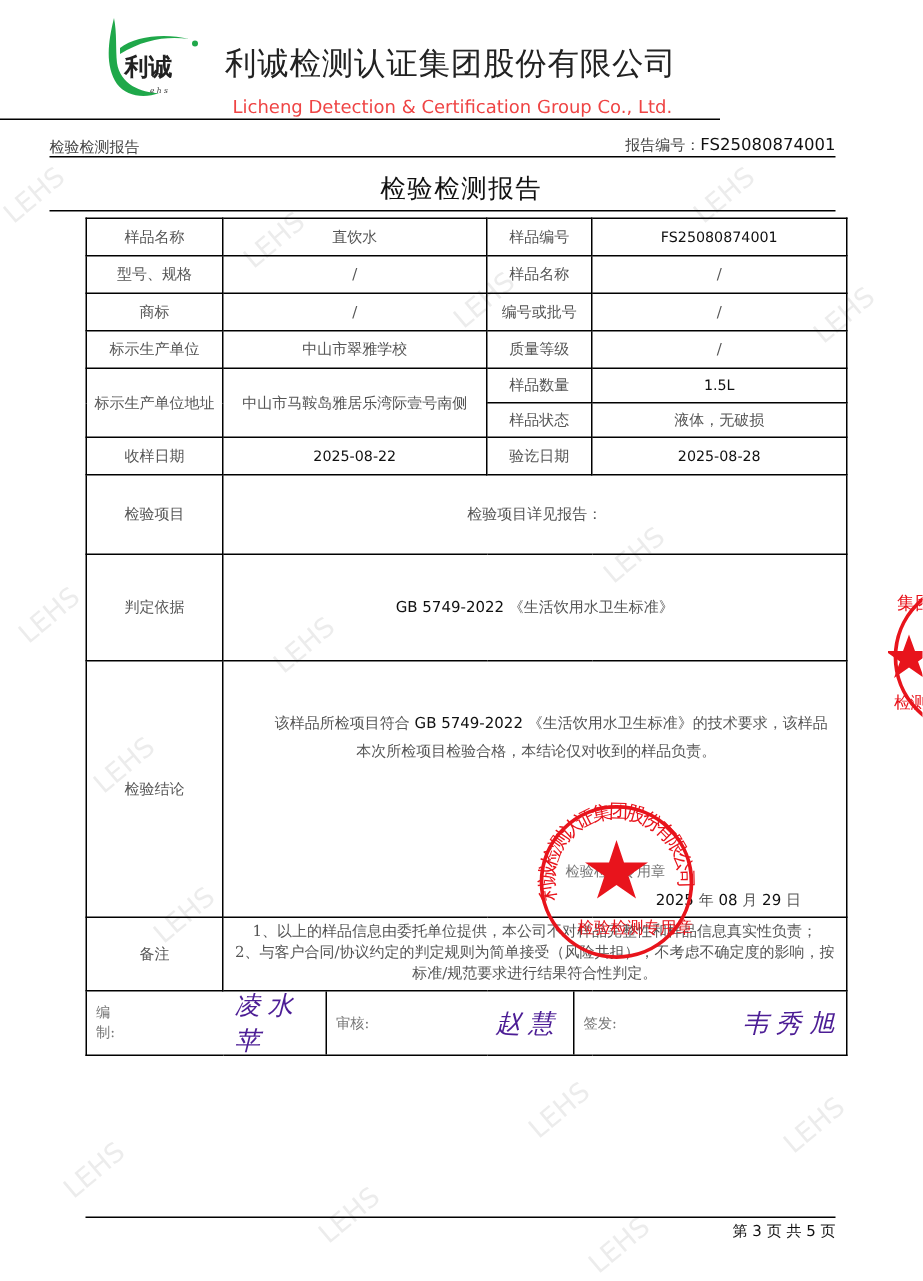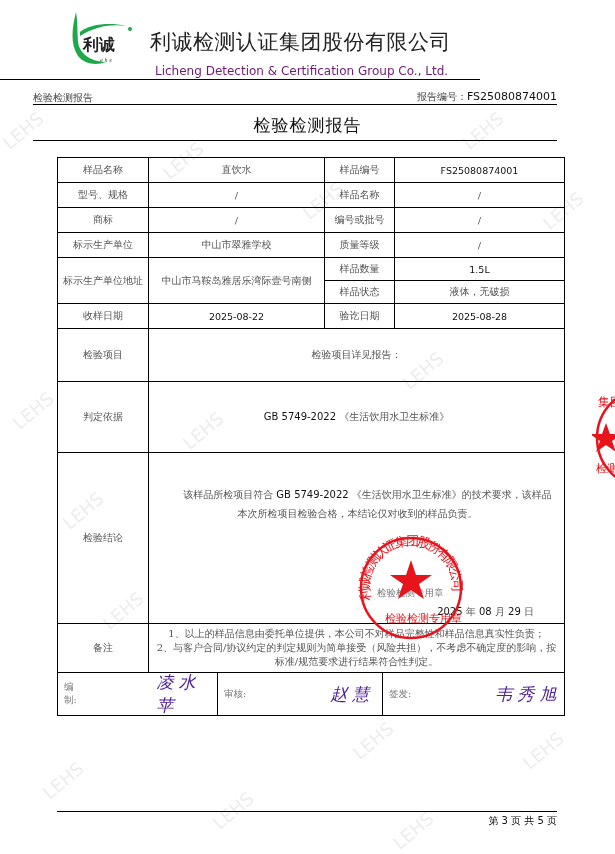--- a/index.html
+++ b/index.html
@@ -4,31 +4,31 @@
 <style>
   html, body { margin:0; padding:0; }
   body {
     width:615px; height:854px; background:#ffffff; position:relative; overflow:hidden;
     font-family:"DejaVu Serif","Liberation Serif",serif; color:#333;
   }
   .abs { position:absolute; }
   
   .logo { left:66px; top:10px; width:70px; height:56px; }
   .company-cn { left:150px; top:28px; font-family:"DejaVu Sans","Liberation Sans",sans-serif; font-size:21px; color:#222; letter-spacing:0.5px; white-space:nowrap; }
-  .company-en { left:155px; top:64px; font-family:"DejaVu Sans","Liberation Sans",sans-serif; font-size:12px; color:#701a75; white-space:nowrap; }
+  .company-en { left:155px; top:64px; font-family:"DejaVu Sans","Liberation Sans",sans-serif; font-size:12px; color:#ef4444; white-space:nowrap; }
   .hr-top { left:0; top:79px; width:480px; height:0; border-top:1px solid #000; }
   .doc-label { left:33px; top:91px; font-size:10px; color:#444; }
   .report-no { right:58px; top:90px; font-size:10px; color:#444; white-space:nowrap; }
   .report-no b { font-family:"DejaVu Sans","Liberation Sans",sans-serif; font-weight:normal; color:#111; font-size:11px; }
   .hr-sub { left:33px; top:104px; width:524px; border-top:1px solid #000; }
   .title { left:0; width:615px; top:114px; text-align:center; font-size:17px; color:#111; letter-spacing:1px; }
   .hr-title { left:33px; top:140px; width:524px; border-top:1px solid #000; }
 
   
-  table.main { position:absolute; left:57px; top:157px; width:507px; border-collapse:collapse; table-layout:fixed;padding-left:13px; }
+  table.main { position:absolute; left:57px; top:145px; width:507px; border-collapse:collapse; table-layout:fixed;padding-left:13px; }
   table.main td { border:1px solid #000; text-align:center; font-size:10px; color:#555; padding:0; }
   table.main td.val-en { font-family:"DejaVu Sans","Liberation Sans",sans-serif; color:#111; font-size:9.5px; }
   .r25 td { height:24px; }
   .en { font-family:"DejaVu Sans","Liberation Sans",sans-serif; color:#111; }
   .conclusion { text-align:left; vertical-align:top; position:relative; }
   .concl-text { padding:32px 8px 0 10px; text-indent:2em; line-height:19px; font-size:10px; color:#555; }
   .concl-date { position:absolute; right:30px; bottom:4px; font-size:10px; color:#555; }
   .concl-seal-label { position:absolute; left:228px; bottom:23px; font-size:9.5px; color:#777; }
   .remarks { text-align:left; padding:3px 6px !important; line-height:14px; font-size:10px; }
   .sig-cell { text-align:left !important; padding-left:6px !important; font-size:9.5px; color:#777;gap:44px; }

